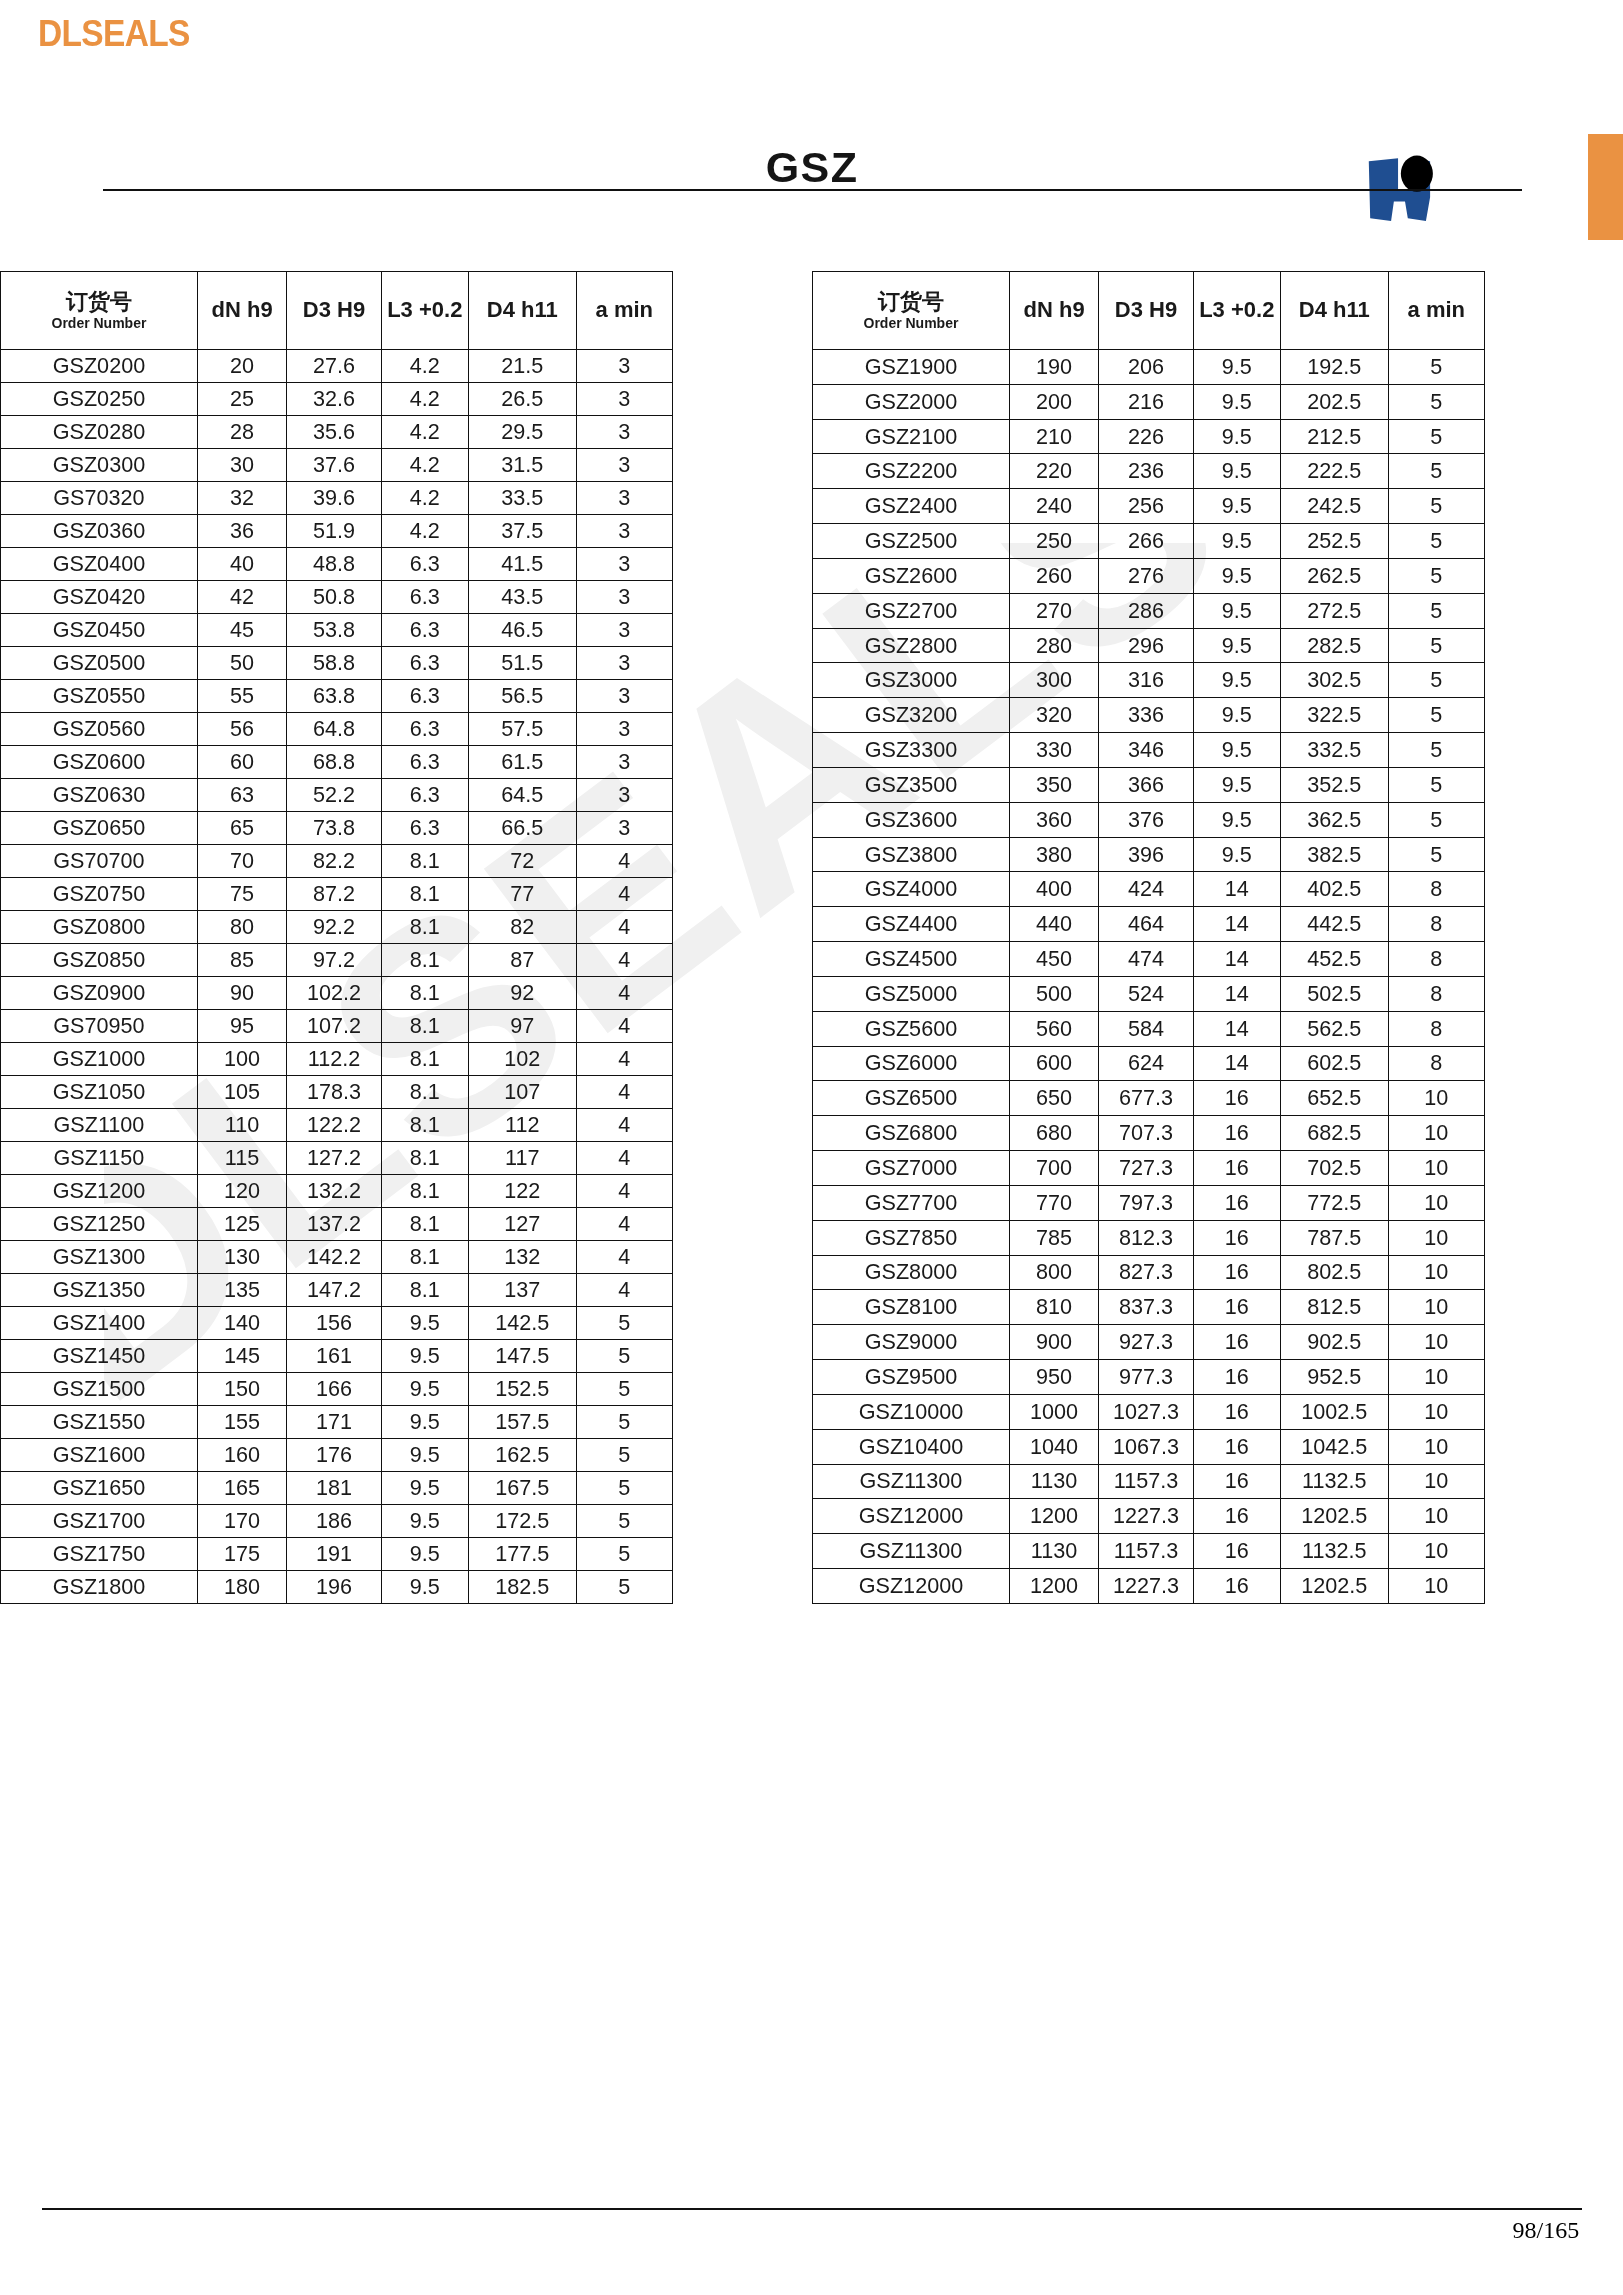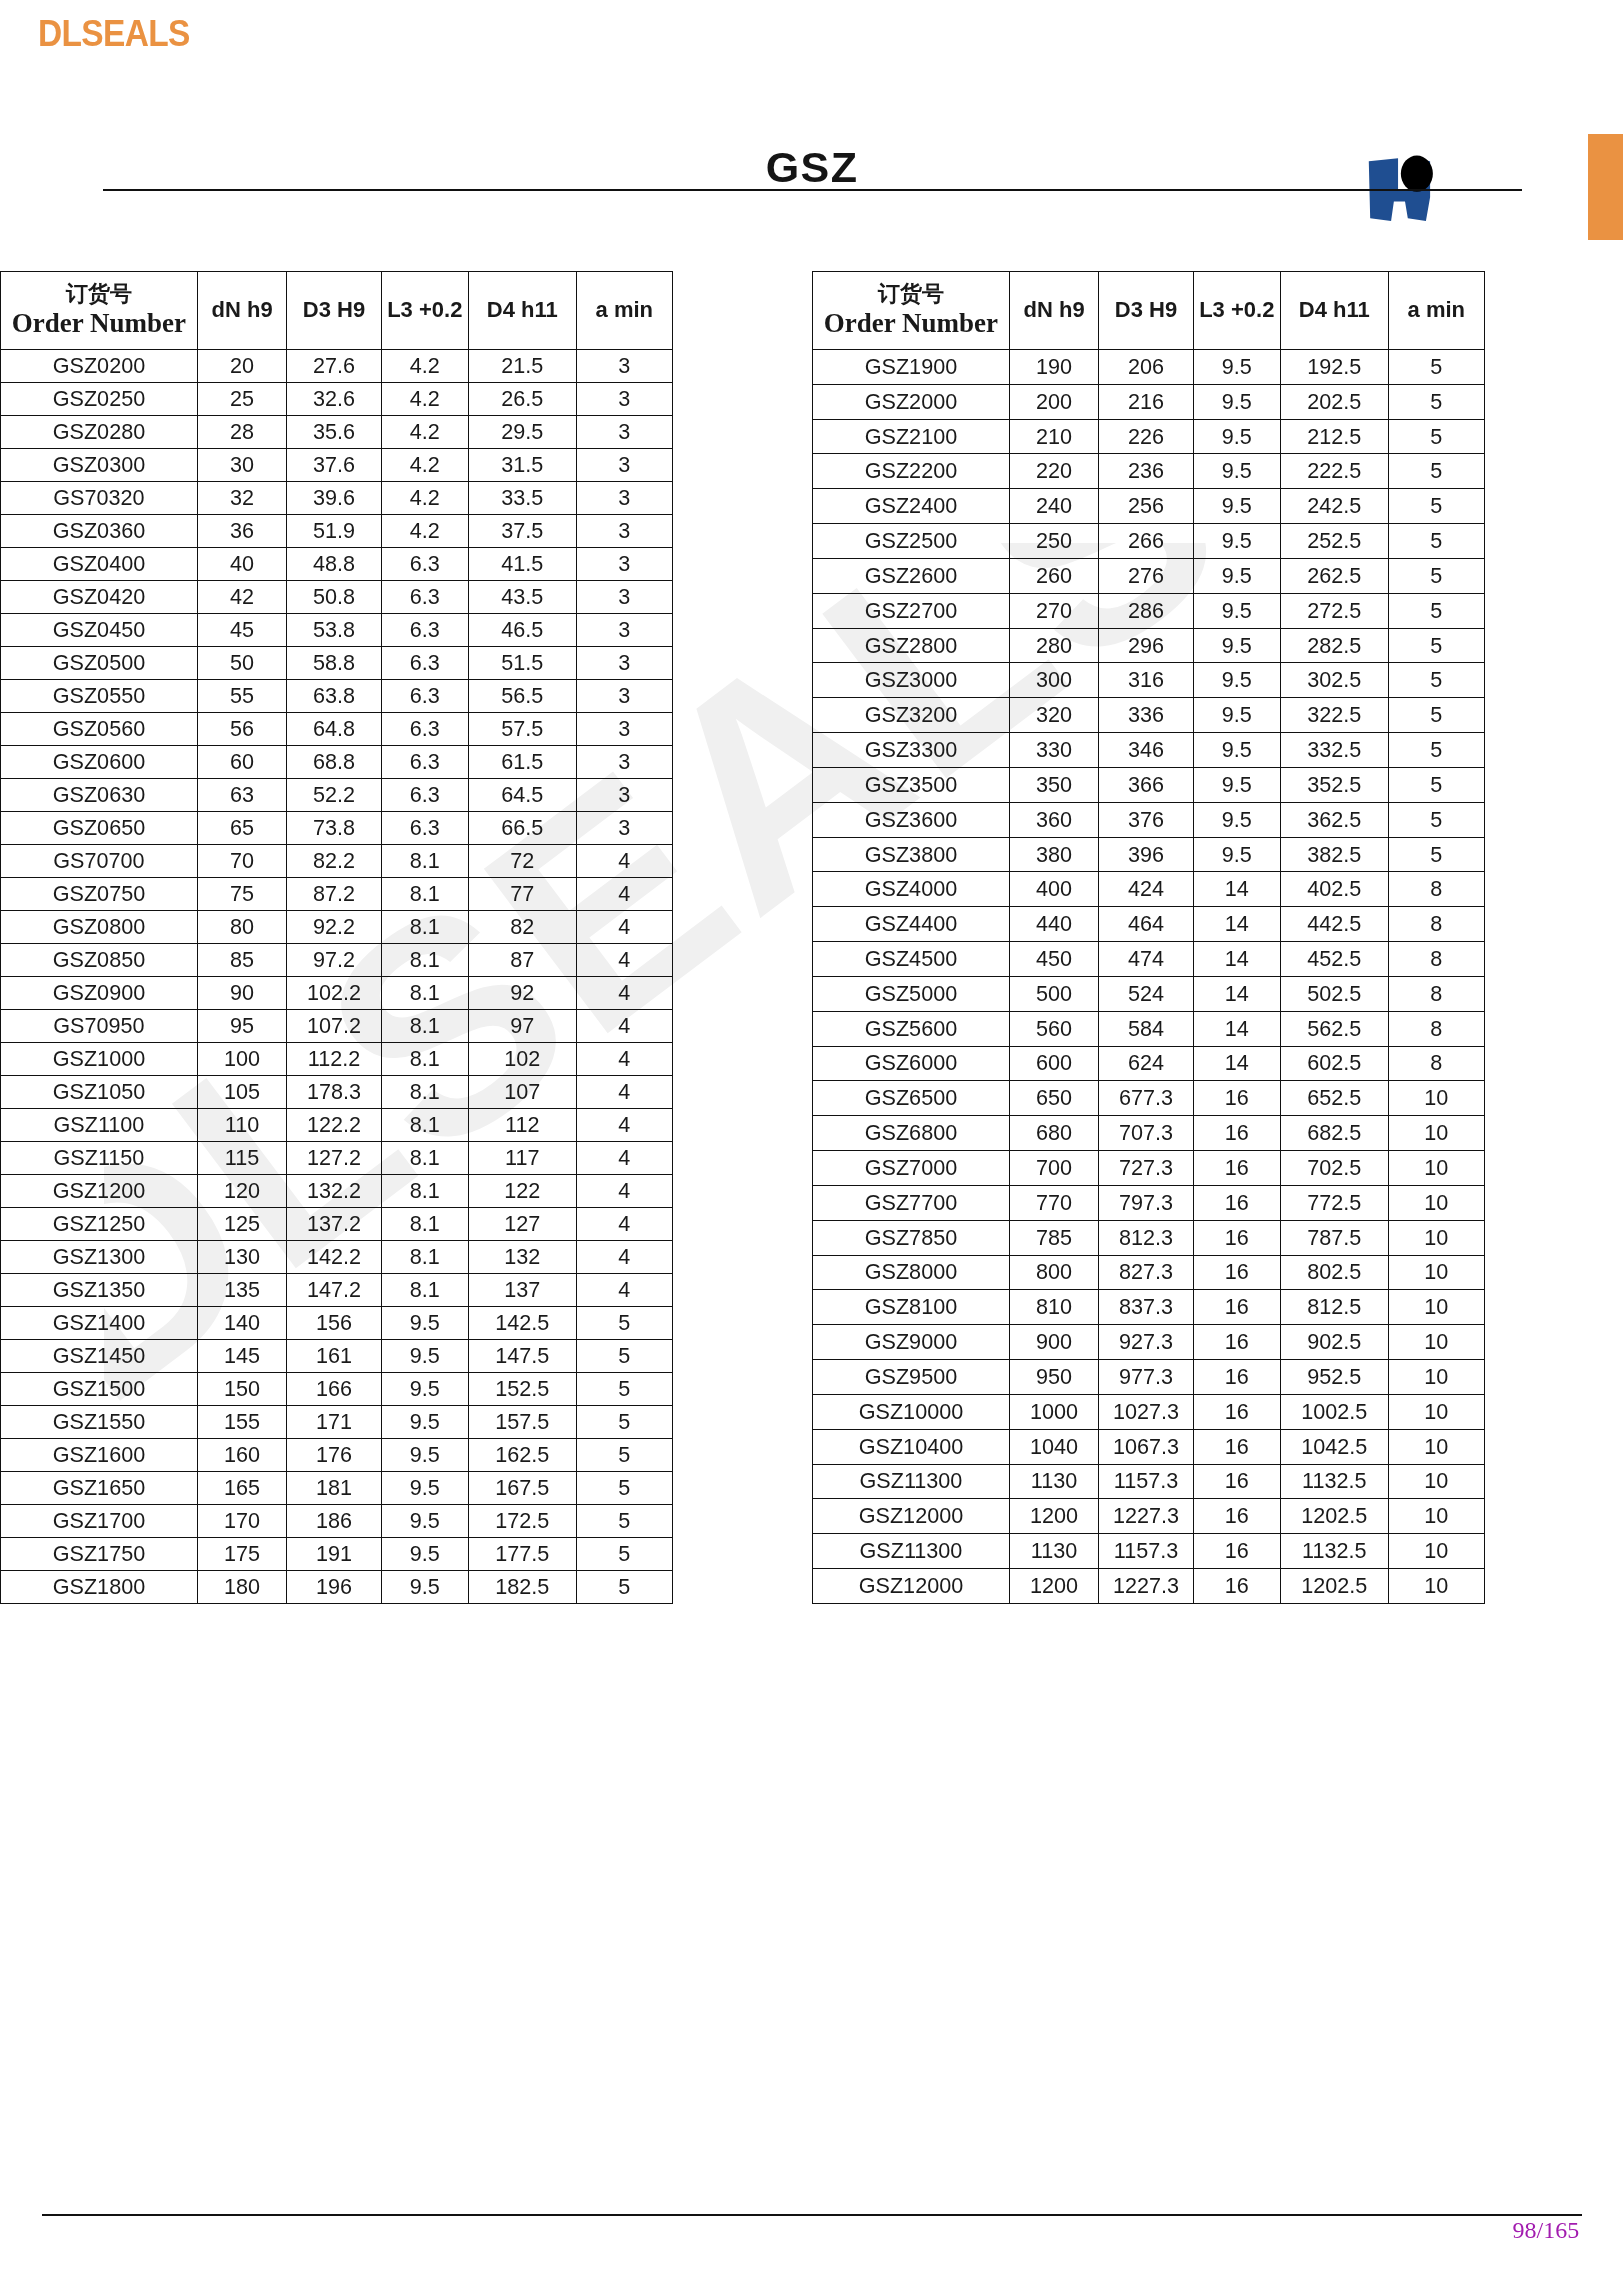--- a/index.html
+++ b/index.html
@@ -138,22 +138,21 @@
   th.ordnum-head {
     background: #ef9440;
     width: 193px;
   }
   th.ordnum-head .cn {
     display: block;
     font-size: 22px;
   }
   th.ordnum-head .en {
     display: block;
-    font-size: 27px;
-    font-family: Liberation Serif, serif;
+    font-size: 14px;
   }
   td.ordnum {
     background: #ef9440;
     font-size: 22px;
   }
   col.c-dn   { width: 88px; }
   col.c-d3   { width: 93px; }
   col.c-l3   { width: 86px; }
   col.c-d4   { width: 106px; }
   col.c-amin { width: 95px; }
@@ -167,22 +166,22 @@
     z-index: 5;
   }
   .footer-rule {
     border-top: 2.1px solid #111111;
     width: 1540px;
   }
   .footer-page {
     text-align: right;
     font-family: "Liberation Serif", serif;
     font-size: 24px;
-    color: #a21caf;
-    padding-top: 1px;
+    color: #000000;
+    padding-top: 7px;
     padding-right: 2.8px;
   }
 </style>
 </head>
 <body>
 
 <div class="page">
 
   <div class="watermark">
     <svg width="1391" height="1183" viewBox="0 0 2000 1700" xmlns="http://www.w3.org/2000/svg">

